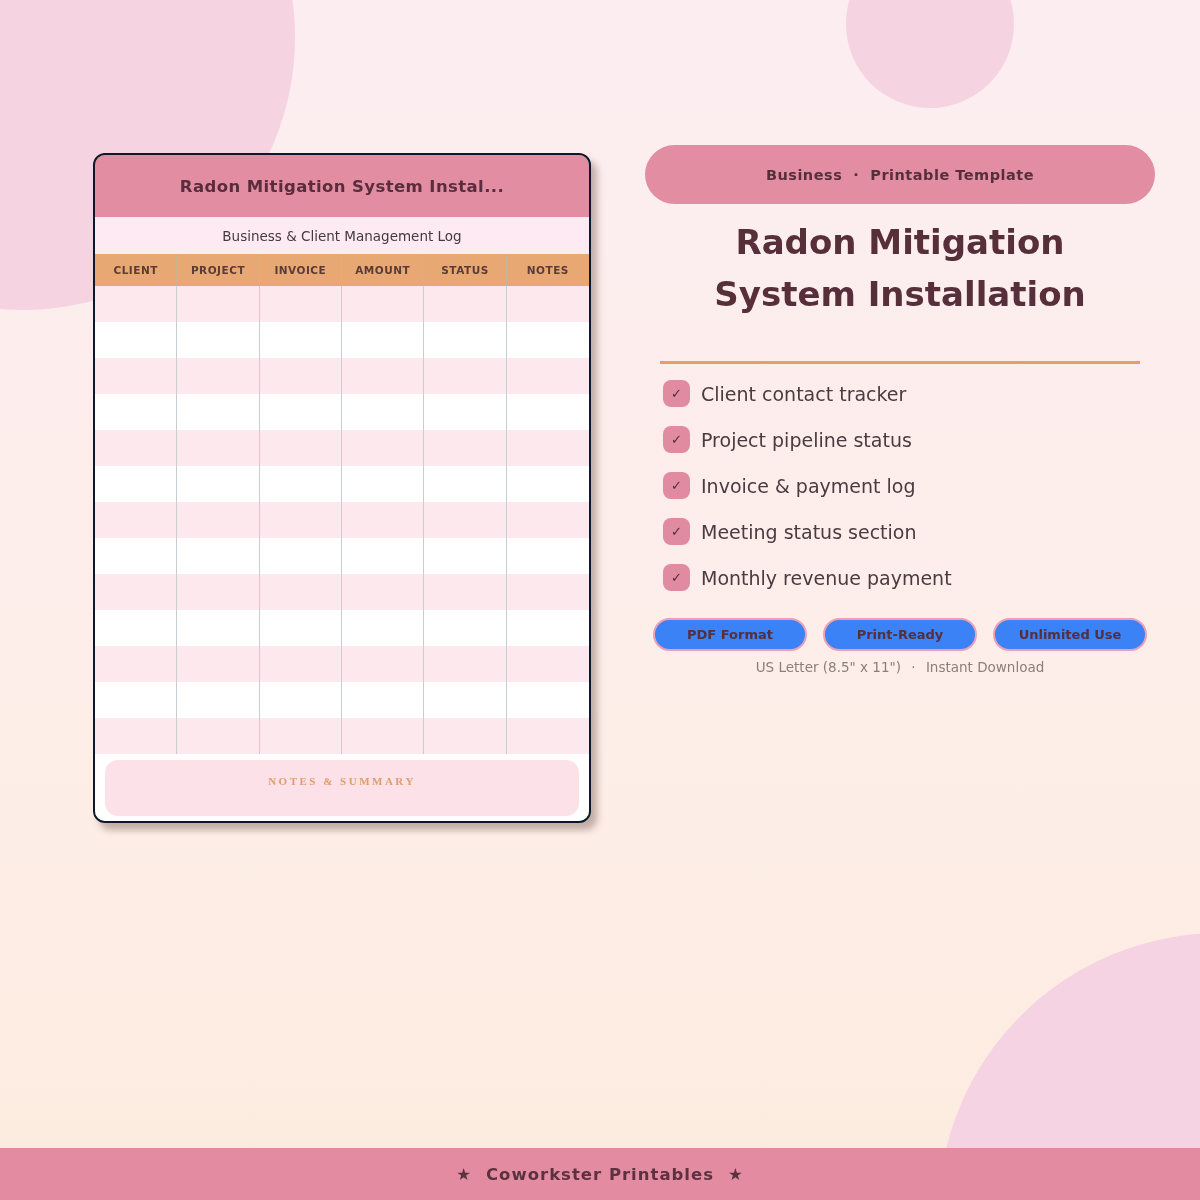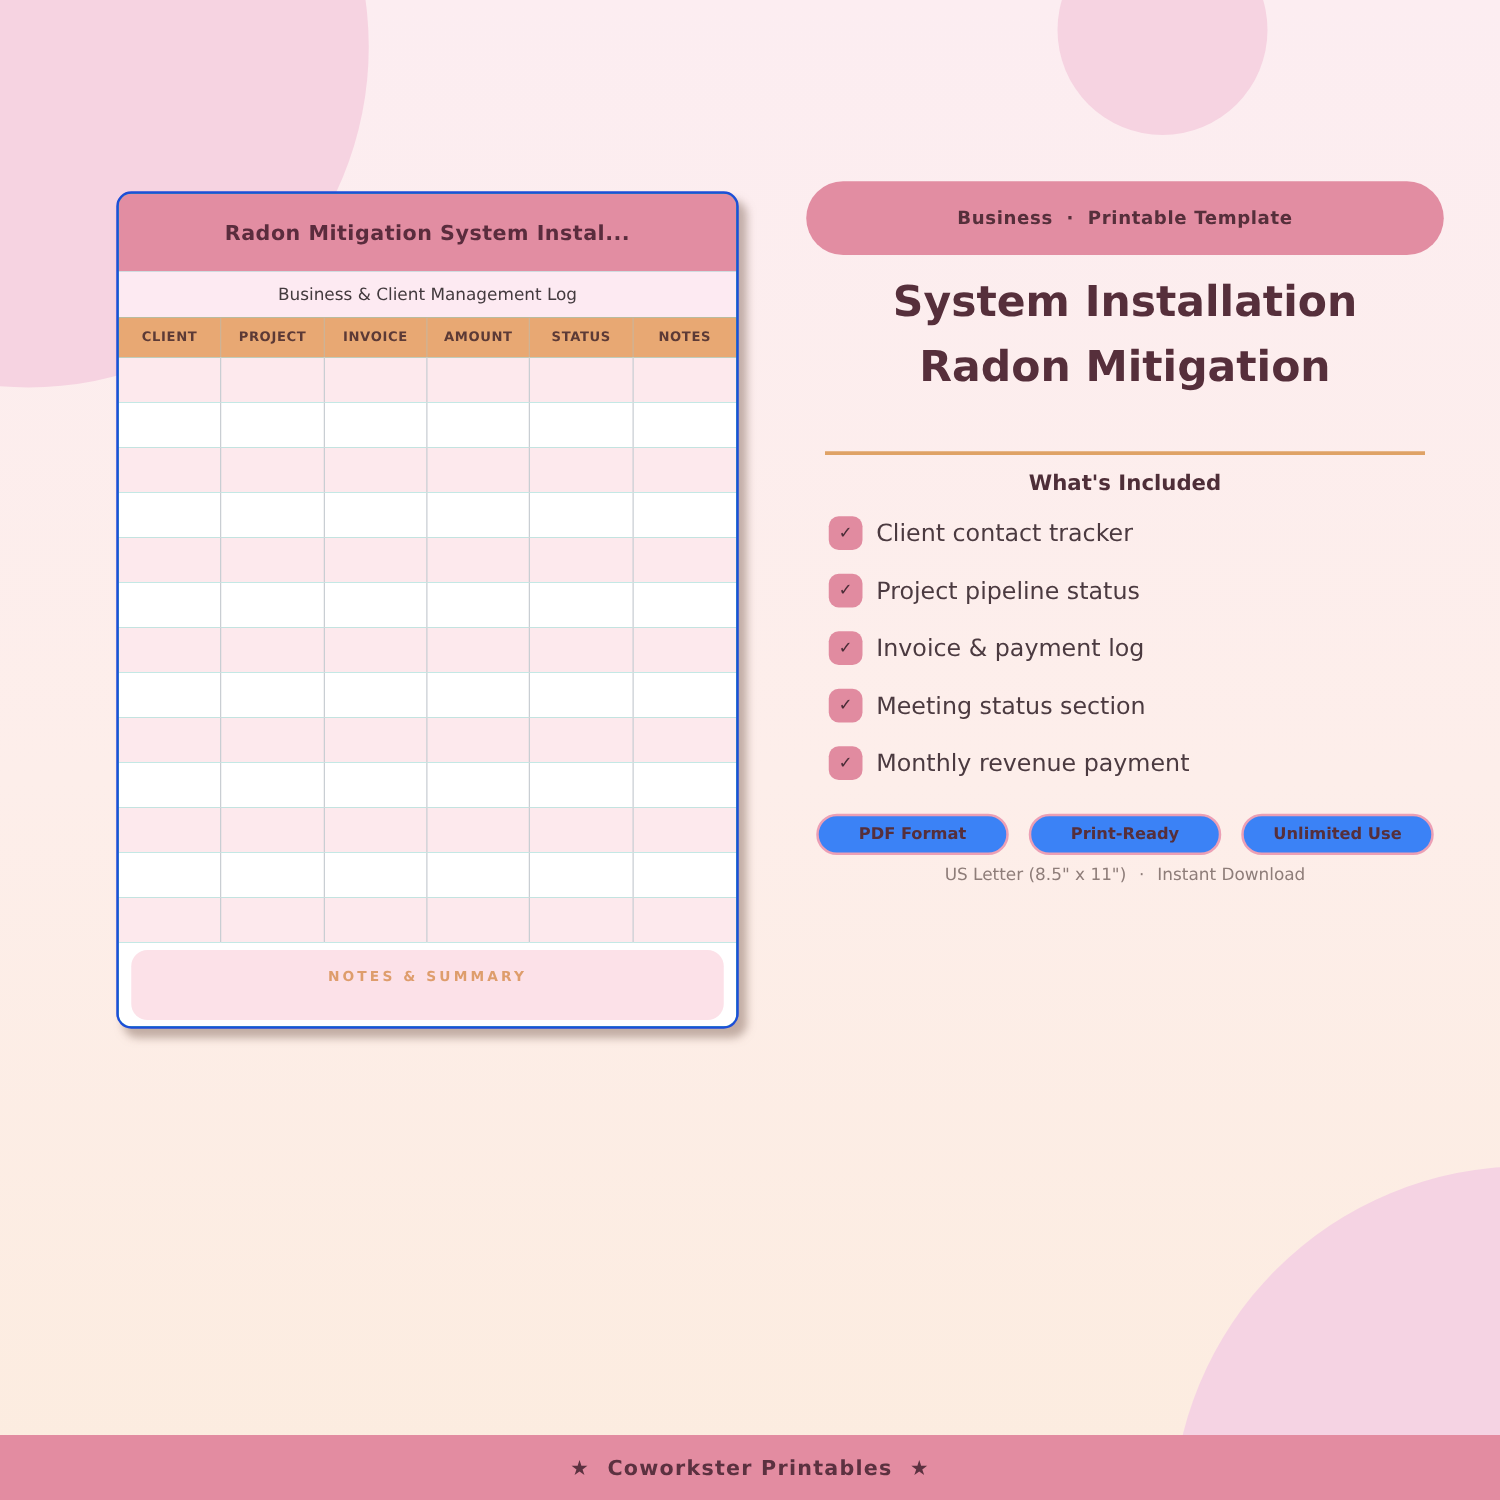--- a/index.html
+++ b/index.html
@@ -9,21 +9,21 @@
     background:linear-gradient(180deg,#fcedf1 0%,#fdeeea 52%,#fcecdf 100%);
   }
   .circle{position:absolute;border-radius:50%;background:#f6d3e1;}
   .circle-tl{left:-250px;top:-235px;width:545px;height:545px;}
   .circle-tr{left:846px;top:-60px;width:168px;height:168px;}
   .circle-br{left:938px;top:933px;width:565px;height:565px;background:#f5d3e3;}
 
   
   .card{
     position:absolute;left:93px;top:153px;width:498px;height:670px;
-    box-sizing:border-box;background:#14b8a6;border:2px solid #1d4ed8;
+    box-sizing:border-box;background:#22c55e;border:2px solid #0f172a;
     border-radius:12px;box-shadow:6px 7px 7px rgba(146,120,110,0.55);
     display:flex;flex-direction:column;overflow:hidden;
   }
   .card-header{
     height:62px;flex:0 0 62px;background:#e28da2;
     display:flex;align-items:center;justify-content:center;
   }
   .card-title{font-size:16.5px;font-weight:bold;color:#5a2c3d;letter-spacing:0.4px;}
   .card-sub{
     height:37px;flex:0 0 37px;background:#fdeaf2;
@@ -44,21 +44,21 @@
   .trow{height:36px;flex:0 0 36px;display:grid;grid-template-columns:repeat(6,1fr);}
   .trow:nth-child(odd){background:#fde9ed;}
   .trow:nth-child(even){background:#ffffff;}
   .tcell{border-right:1px solid #c9ced3;}
   .tcell:last-child{border-right:none;}
   .notes-area{flex:1;background:#ffffff;display:flex;}
   .notes-box{
     flex:1;margin:6px 10px 5px 10px;background:#fce1e8;border-radius:13px;
     display:flex;justify-content:center;align-items:flex-start;padding-top:15px;
     box-sizing:border-box;
-    font-size:11px;font-weight:bold;color:#de9d6c;letter-spacing:2.5px;
+    font-size:11px;font-weight:bold;color:#de9d6c;letter-spacing:2.5px;font-family:Liberation Serif, serif;
   }
 
   
   .panel{position:absolute;left:645px;top:145px;width:510px;}
   .badge{
     height:59px;background:#e28da2;border-radius:30px;
     display:flex;align-items:center;justify-content:center;
     font-size:14.5px;font-weight:bold;color:#562f3b;letter-spacing:0.5px;
   }
   .badge .sep{margin:0 11px;}
@@ -232,27 +232,26 @@
 </div>
 
 <div class="panel">
   <div class="badge">
     <span>Business</span>
     <span class="sep">·</span>
     <span>Printable Template</span>
   </div>
 
   <div class="main-title">
+    <div>Radon Mitigation</div>
     <div>System Installation</div>
-    <div>Radon Mitigation</div>
   </div>
 
   <div class="divider"></div>
 
-  <div class="included-h">What's Included</div>
 
   <div class="checklist">
     <div class="check-item">
       <span class="checkbox">✓</span>
       <span class="check-label">Client contact tracker</span>
     </div>
     <div class="check-item">
       <span class="checkbox">✓</span>
       <span class="check-label">Project pipeline status</span>
     </div>

